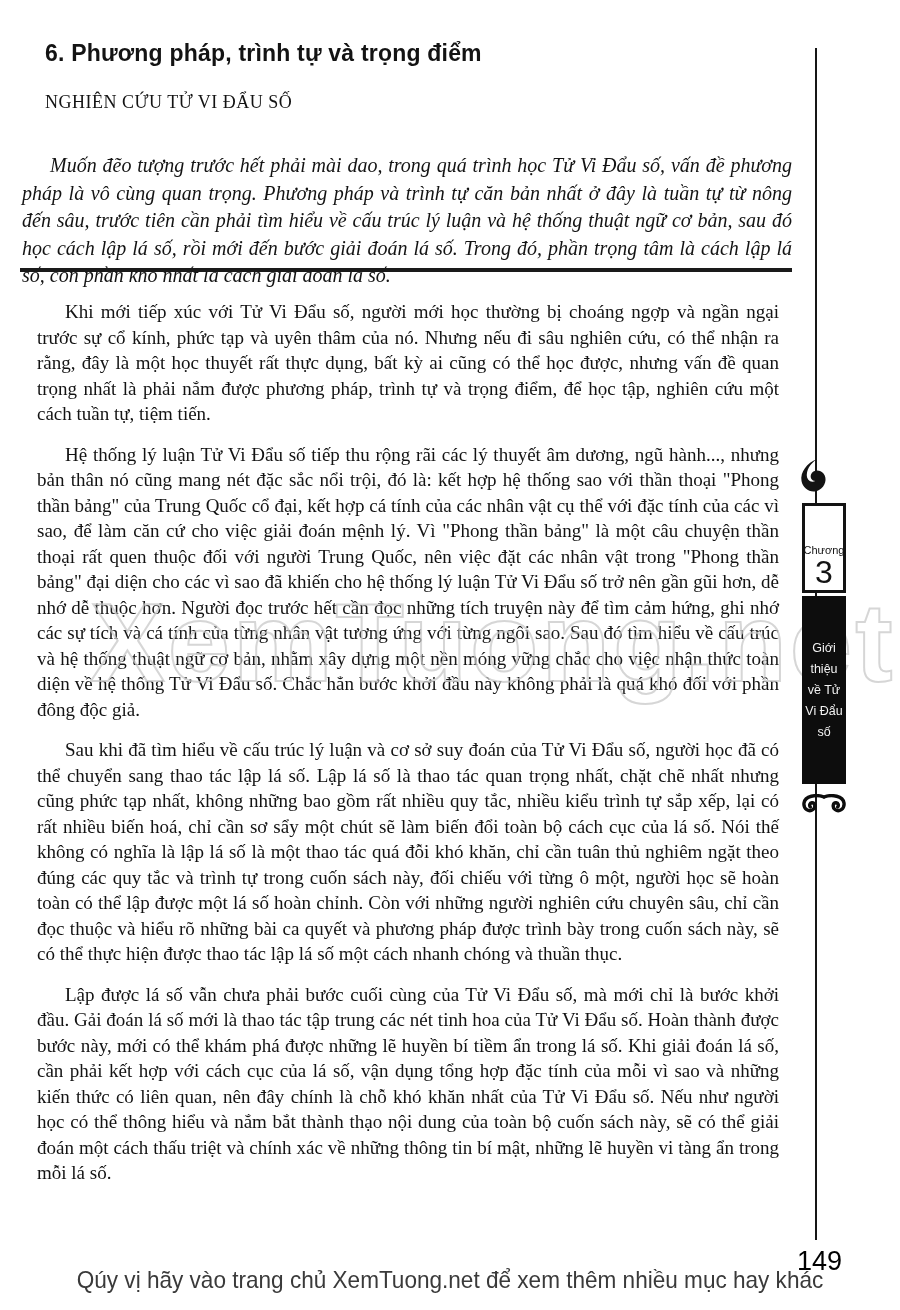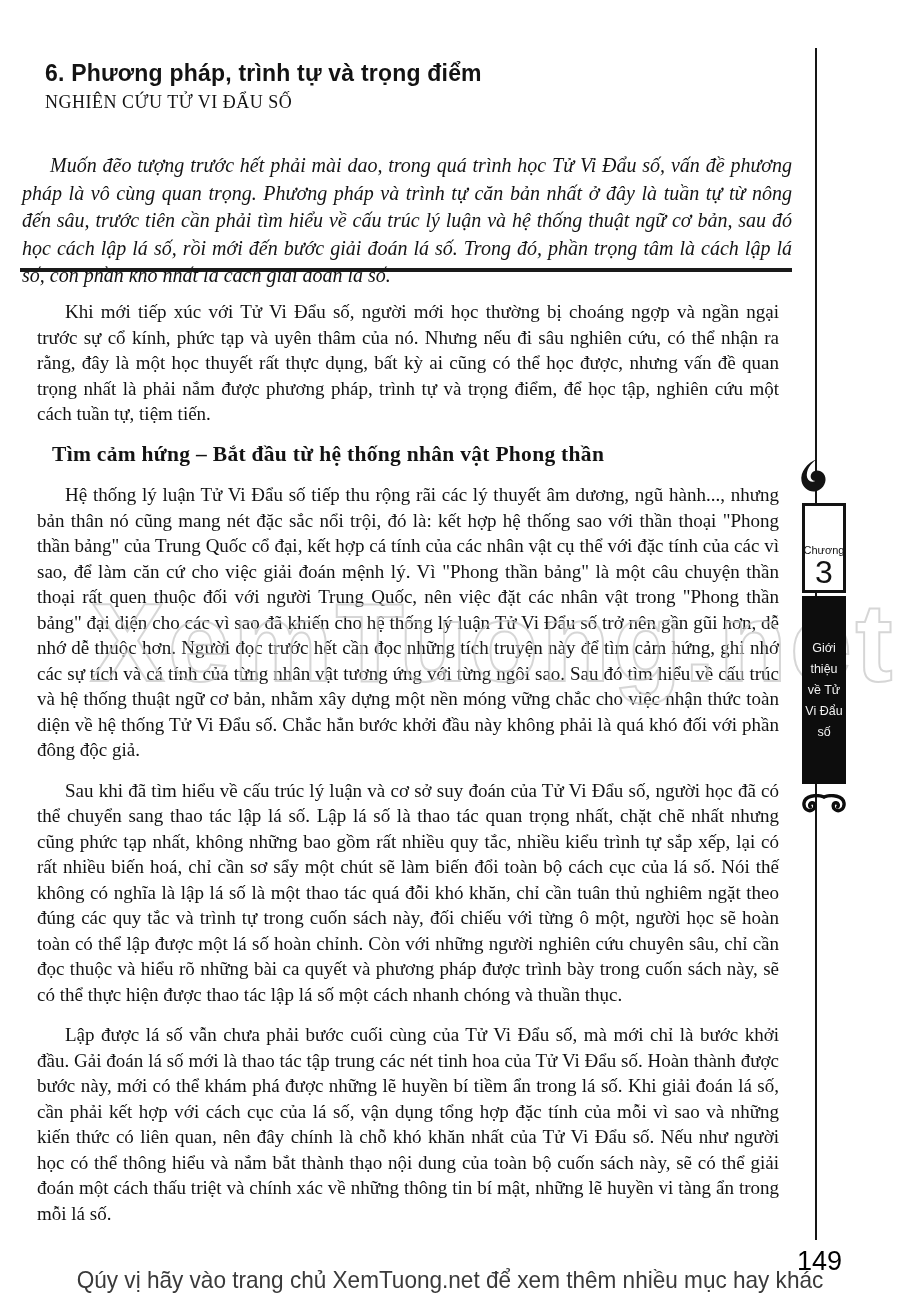--- a/index.html
+++ b/index.html
@@ -5,21 +5,21 @@
   html,body { margin:0; padding:0; }
   body {
     width:900px; height:1310px;
     background:#ffffff;
     font-family:"Liberation Serif", serif;
     color:#131313;
     position:relative;
     overflow:hidden;
   }
   .kicker {
-    position:absolute; left:45px; top:60px;
+    position:absolute; left:45px; top:40px;
     font-family:"Liberation Sans", sans-serif;
     font-weight:bold; font-size:23px; letter-spacing:0.2px;
   }
   .page-title {
     position:absolute; left:45px; top:92px;
     font-family:"Liberation Serif", serif;
     font-weight:normal; font-size:18px; letter-spacing:0.5px;
   }
   .intro {
     position:absolute; left:22px; top:152px; width:770px;
@@ -105,21 +105,20 @@
 
   <p class="intro">Muốn đẽo tượng trước hết phải mài dao, trong quá trình học Tử Vi Đẩu số, vấn đề phương pháp là vô cùng quan trọng. Phương pháp và trình tự căn bản nhất ở đây là tuần tự từ nông đến sâu, trước tiên cần phải tìm hiểu về cấu trúc lý luận và hệ thống thuật ngữ cơ bản, sau đó học cách lập lá số, rồi mới đến bước giải đoán lá số. Trong đó, phần trọng tâm là cách lập lá số, còn phần khó nhất là cách giải đoán lá số.</p>
 
   <div class="divider"></div>
 
   <div class="content">
     <section>
       <p>Khi mới tiếp xúc với Tử Vi Đẩu số, người mới học thường bị choáng ngợp và ngần ngại trước sự cổ kính, phức tạp và uyên thâm của nó. Nhưng nếu đi sâu nghiên cứu, có thể nhận ra rằng, đây là một học thuyết rất thực dụng, bất kỳ ai cũng có thể học được, nhưng vấn đề quan trọng nhất là phải nắm được phương pháp, trình tự và trọng điểm, để học tập, nghiên cứu một cách tuần tự, tiệm tiến.</p>
     </section>
     <section>
-      <h2>Tìm cảm hứng – Bắt đầu từ hệ thống nhân vật Phong thần</h2>
       <p>Hệ thống lý luận Tử Vi Đẩu số tiếp thu rộng rãi các lý thuyết âm dương, ngũ hành..., nhưng bản thân nó cũng mang nét đặc sắc nổi trội, đó là: kết hợp hệ thống sao với thần thoại "Phong thần bảng" của Trung Quốc cổ đại, kết hợp cá tính của các nhân vật cụ thể với đặc tính của các vì sao, để làm căn cứ cho việc giải đoán mệnh lý. Vì "Phong thần bảng" là một câu chuyện thần thoại rất quen thuộc đối với người Trung Quốc, nên việc đặt các nhân vật trong "Phong thần bảng" đại diện cho các vì sao đã khiến cho hệ thống lý luận Tử Vi Đẩu số trở nên gần gũi hơn, dễ nhớ dễ thuộc hơn. Người đọc trước hết cần đọc những tích truyện này để tìm cảm hứng, ghi nhớ các sự tích và cá tính của từng nhân vật tương ứng với từng ngôi sao. Sau đó tìm hiểu về cấu trúc và hệ thống thuật ngữ cơ bản, nhằm xây dựng một nền móng vững chắc cho việc nhận thức toàn diện về hệ thống Tử Vi Đẩu số. Chắc hẳn bước khởi đầu này không phải là quá khó đối với phần đông độc giả.</p>
     </section>
     <section>
       <p>Sau khi đã tìm hiểu về cấu trúc lý luận và cơ sở suy đoán của Tử Vi Đẩu số, người học đã có thể chuyển sang thao tác lập lá số. Lập lá số là thao tác quan trọng nhất, chặt chẽ nhất nhưng cũng phức tạp nhất, không những bao gồm rất nhiều quy tắc, nhiều kiểu trình tự sắp xếp, lại có rất nhiều biến hoá, chỉ cần sơ sẩy một chút sẽ làm biến đổi toàn bộ cách cục của lá số. Nói thế không có nghĩa là lập lá số là một thao tác quá đỗi khó khăn, chỉ cần tuân thủ nghiêm ngặt theo đúng các quy tắc và trình tự trong cuốn sách này, đối chiếu với từng ô một, người học sẽ hoàn toàn có thể lập được một lá số hoàn chỉnh. Còn với những người nghiên cứu chuyên sâu, chỉ cần đọc thuộc và hiểu rõ những bài ca quyết và phương pháp được trình bày trong cuốn sách này, sẽ có thể thực hiện được thao tác lập lá số một cách nhanh chóng và thuần thục.</p>
     </section>
     <section>
       <p>Lập được lá số vẫn chưa phải bước cuối cùng của Tử Vi Đẩu số, mà mới chỉ là bước khởi đầu. Gải đoán lá số mới là thao tác tập trung các nét tinh hoa của Tử Vi Đẩu số. Hoàn thành được bước này, mới có thể khám phá được những lẽ huyền bí tiềm ẩn trong lá số. Khi giải đoán lá số, cần phải kết hợp với cách cục của lá số, vận dụng tổng hợp đặc tính của mỗi vì sao và những kiến thức có liên quan, nên đây chính là chỗ khó khăn nhất của Tử Vi Đẩu số. Nếu như người học có thể thông hiểu và nắm bắt thành thạo nội dung của toàn bộ cuốn sách này, sẽ có thể giải đoán một cách thấu triệt và chính xác về những thông tin bí mật, những lẽ huyền vi tàng ẩn trong mỗi lá số.</p>
     </section>
   </div>
 

